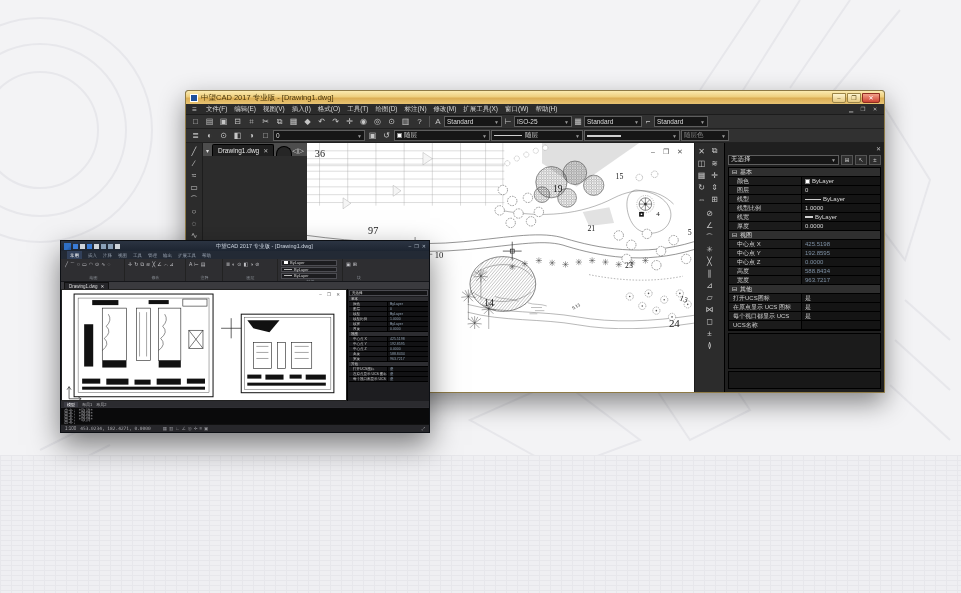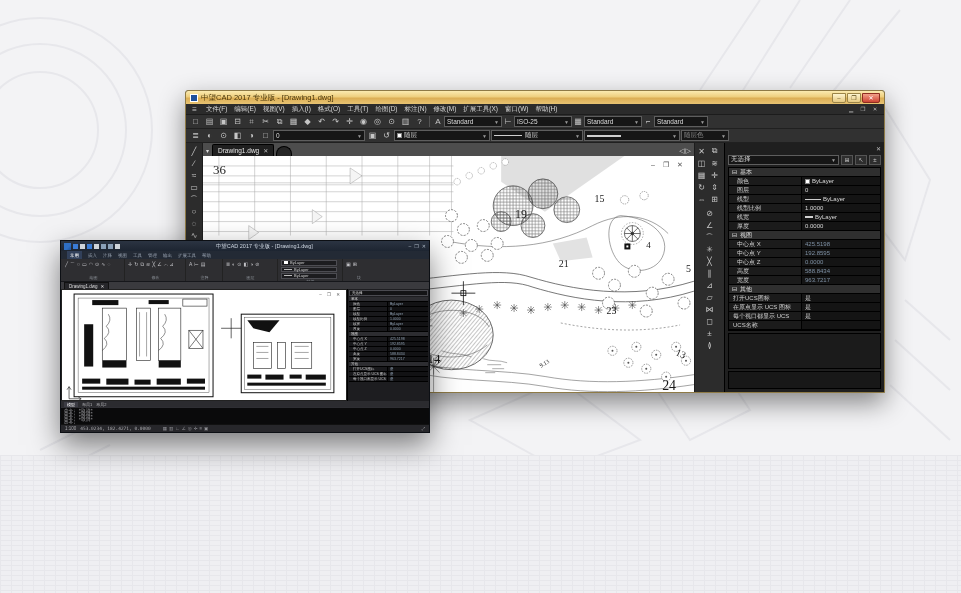--- a/index.html
+++ b/index.html
@@ -41,21 +41,21 @@
     display:flex; align-items:center; gap:7px; padding:0 4px; font-size:6.5px; color:#d8d8d8; white-space:nowrap; }
   .menubar .mi { cursor:default; }
   .mdi-btns { margin-left:auto; display:flex; gap:2px; color:#bbb; font-size:5.5px; }
   .mdi-btns span { width:10px; text-align:center; }
   .tbar { height:14px; flex:0 0 14px; background:#313131; border-bottom:1px solid #202020;
     display:flex; align-items:center; padding:0 3px; gap:1px; overflow:hidden; }
   .body { flex:1; display:flex; min-height:0; }
   .vstrip { width:17px; background:#2c2c2c; border-right:1px solid #1d1d1d; display:flex;
     flex-direction:column; align-items:center; padding-top:2px; }
   .vstrip .ic { height:12px; }
-  .center { flex:1; display:flex; flex-direction:column; min-width:0; }
+  .center { flex:1; display:flex; flex-direction:row; min-width:0; }
   .tabbar { height:13px; flex:0 0 13px; background:#4d4d4d; display:flex; align-items:flex-end; padding:1px 2px 0 2px; }
   .tab-dd { color:#ddd; font-size:6px; margin:0 3px 2px 1px; }
   .doc-tab { background:#1f1f1f; border:1px solid #000; border-bottom:none; color:#e6e6e6;
     font-size:6.5px; height:12px; display:flex; align-items:center; gap:4px; padding:0 5px;
     border-radius:2px 2px 0 0; }
   .doc-tab .x { color:#bbb; font-size:6px; }
   .tab-new { width:16px; height:10px; background:#262626; border-radius:8px 8px 0 0; margin-left:2px; border:1px solid #000; border-bottom:none; }
   .tab-arrows { margin-left:auto; color:#ddd; font-size:7px; letter-spacing:1px; margin-bottom:1px; }
   .canvas { flex:1; position:relative; background:#fff; overflow:hidden; }
   .canvas svg { position:absolute; inset:0; }

